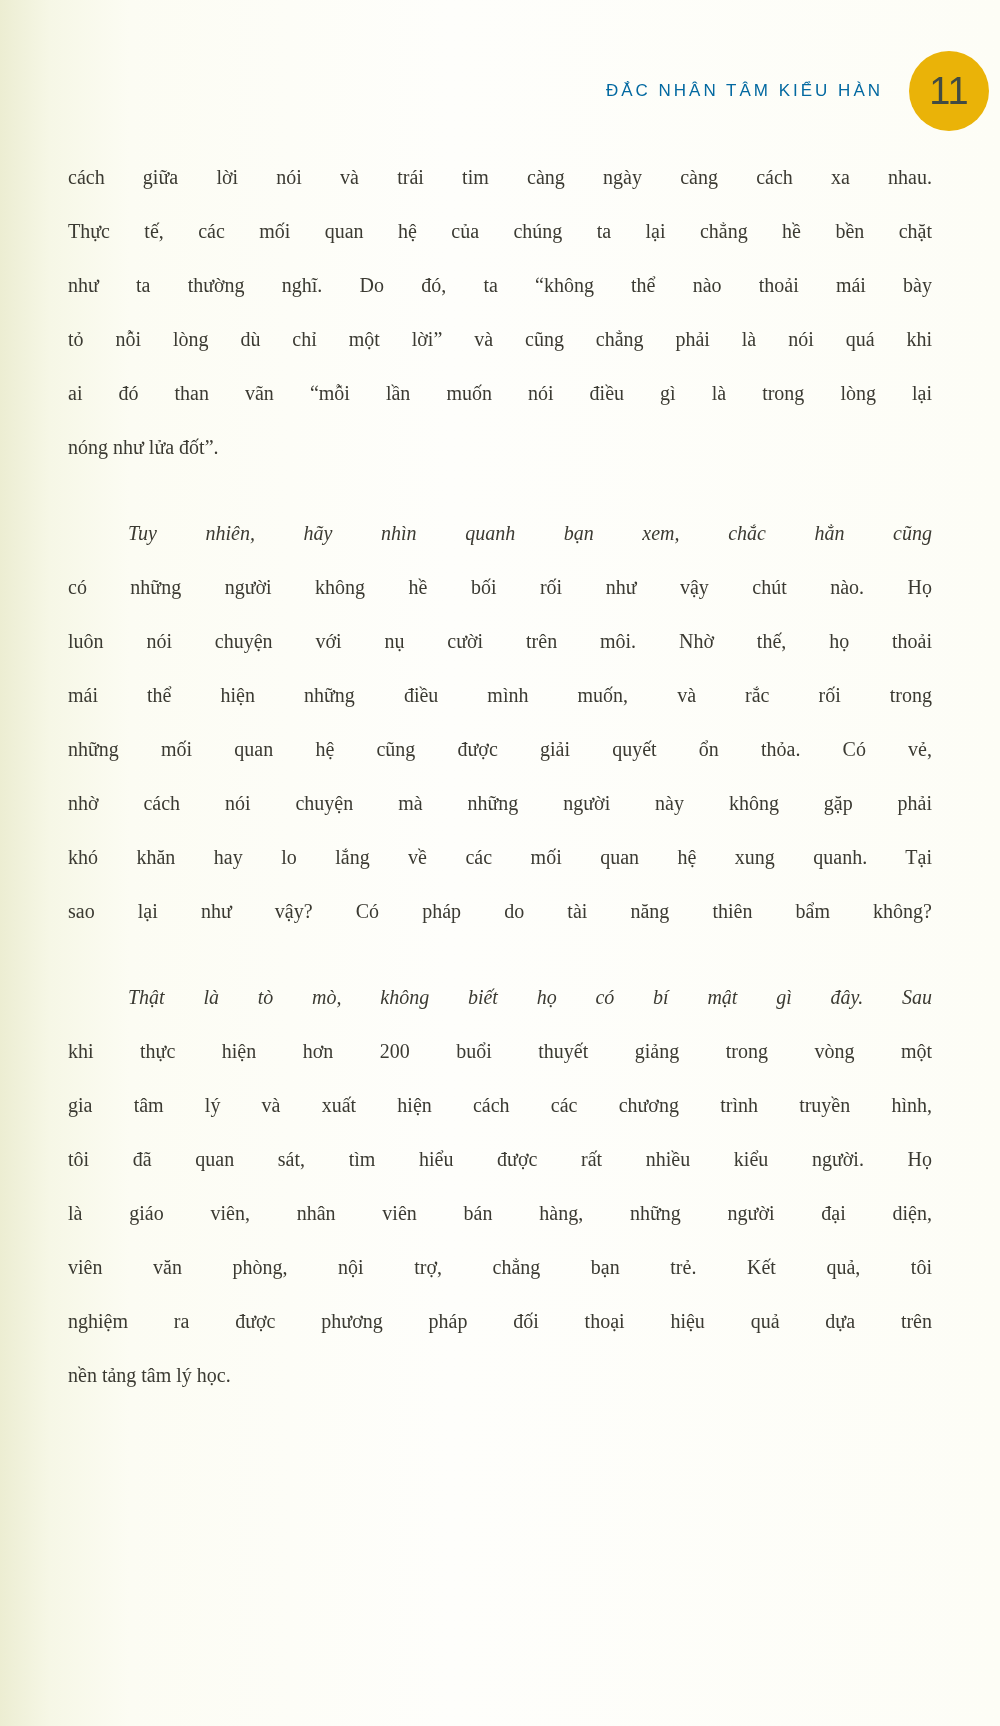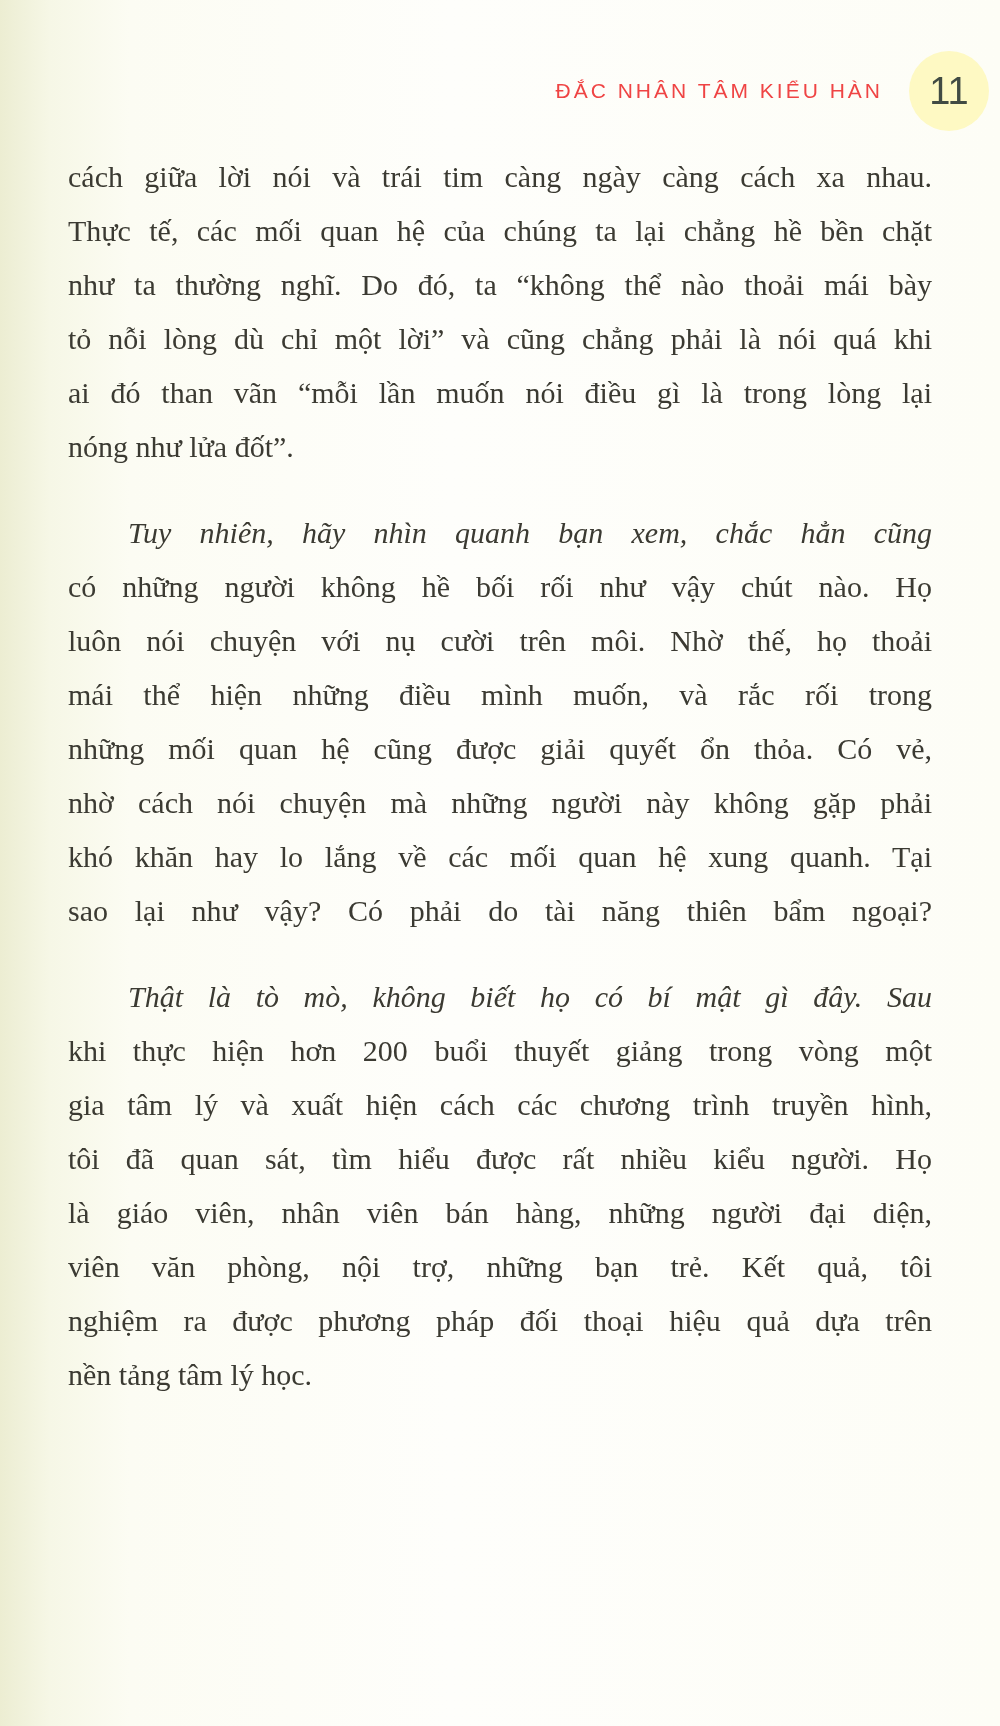--- a/index.html
+++ b/index.html
@@ -28,51 +28,51 @@
     right: 0;
     height: 82px;
     display: flex;
     align-items: center;
     justify-content: flex-end;
     width: 100%;
     pointer-events: none;
   }
   .runhead-title {
     font-family: "Liberation Sans", sans-serif;
-    font-size: 21px;
+    font-size: 17px;
     letter-spacing: 3px;
-    color: #ef4444;
+    color: #0369a1;
     margin-right: 26px;
     text-transform: uppercase;
   }
   .pagenum-circle {
     width: 80px;
     height: 80px;
     border-radius: 50%;
-    background: #fef9c3;
+    background: #eab308;
     display: flex;
     align-items: center;
     justify-content: center;
     margin-right: 11px;
   }
   .pagenum {
     font-family: "Liberation Sans", sans-serif;
     font-size: 38px;
     color: #414b43;
     line-height: 1;
   }
 
   
   .bodytext {
     position: absolute;
     top: 150px;
     left: 68px;
     width: 864px;
     color: #3b3a32;
-    font-size: 30px;
+    font-size: 20px;
   }
   .para {
     margin: 0 0 32px 0;
   }
   .para:last-child { margin-bottom: 0; }
   .line {
     line-height: 54px;
     text-align: justify;
     text-align-last: justify;
     white-space: normal;
@@ -107,25 +107,25 @@
       <div class="line last">nóng như lửa đốt”.</div>
     </div>
     <div class="para indent">
       <div class="line first">Tuy nhiên, hãy nhìn quanh bạn xem, chắc hẳn cũng</div>
       <div class="line">có những người không hề bối rối như vậy chút nào. Họ</div>
       <div class="line">luôn nói chuyện với nụ cười trên môi. Nhờ thế, họ thoải</div>
       <div class="line">mái thể hiện những điều mình muốn, và rắc rối trong</div>
       <div class="line">những mối quan hệ cũng được giải quyết ổn thỏa. Có vẻ,</div>
       <div class="line">nhờ cách nói chuyện mà những người này không gặp phải</div>
       <div class="line">khó khăn hay lo lắng về các mối quan hệ xung quanh. Tại</div>
-      <div class="line">sao lại như vậy? Có phải do tài năng thiên bẩm ngoại?</div>
+      <div class="line">sao lại như vậy? Có pháp do tài năng thiên bẩm không?</div>
     </div>
     <div class="para indent">
       <div class="line first">Thật là tò mò, không biết họ có bí mật gì đây. Sau</div>
       <div class="line">khi thực hiện hơn 200 buổi thuyết giảng trong vòng một</div>
       <div class="line">gia tâm lý và xuất hiện cách các chương trình truyền hình,</div>
       <div class="line">tôi đã quan sát, tìm hiểu được rất nhiều kiểu người. Họ</div>
       <div class="line">là giáo viên, nhân viên bán hàng, những người đại diện,</div>
-      <div class="line">viên văn phòng, nội trợ, những bạn trẻ. Kết quả, tôi</div>
+      <div class="line">viên văn phòng, nội trợ, chẳng bạn trẻ. Kết quả, tôi</div>
       <div class="line">nghiệm ra được phương pháp đối thoại hiệu quả dựa trên</div>
       <div class="line last">nền tảng tâm lý học.</div>
     </div>
   </div>
 
 </body></html>

